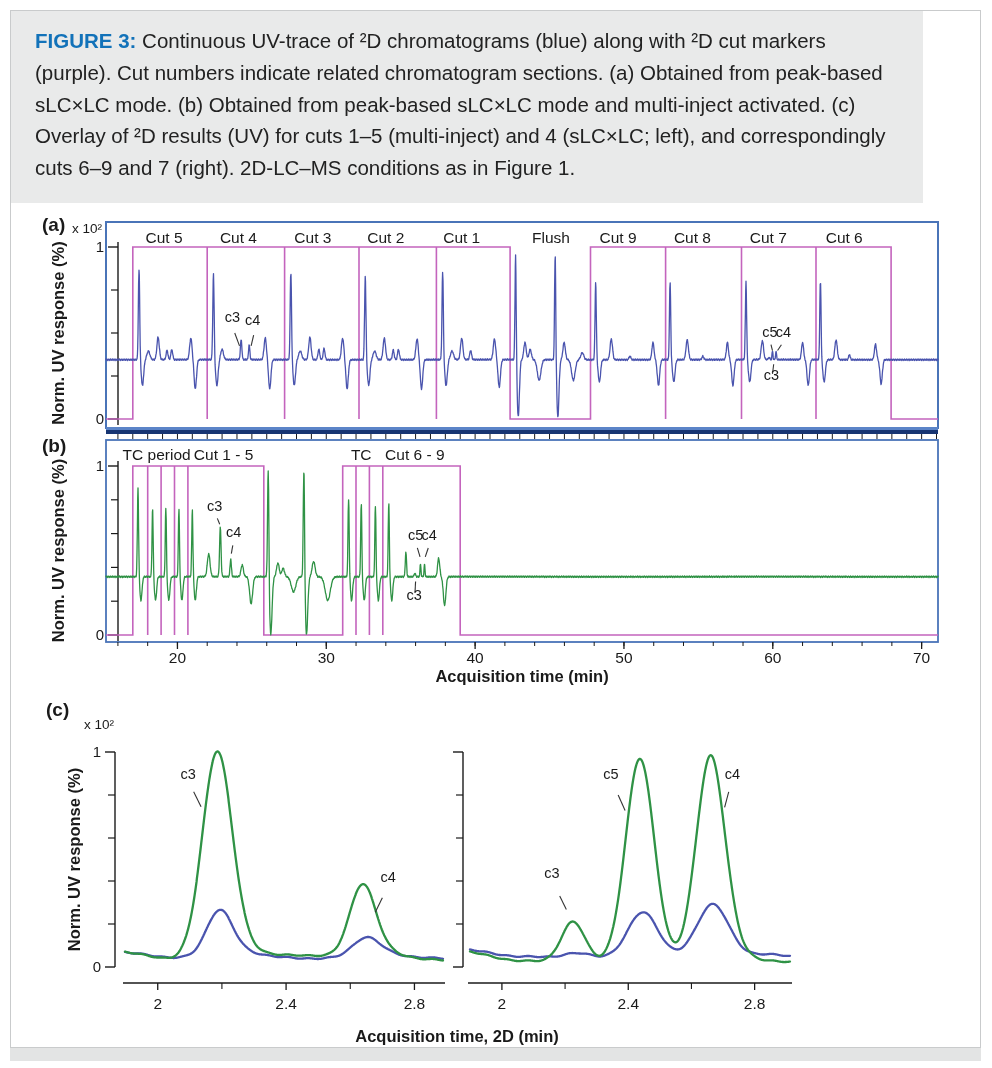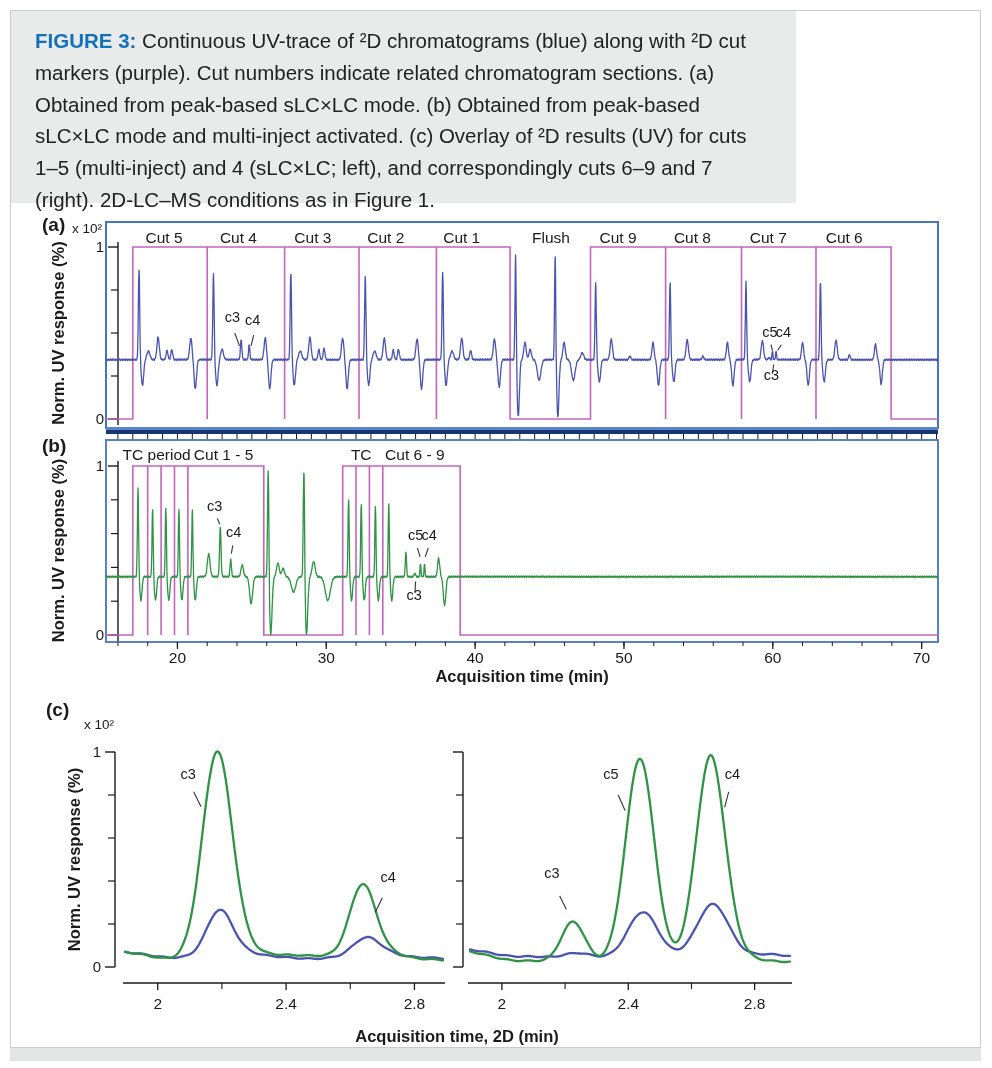--- a/index.html
+++ b/index.html
@@ -1,20 +1,20 @@
 <!DOCTYPE html>
 <html><head>
 <meta charset="utf-8">
 <style>
   html,body{margin:0;padding:0;}
   body{width:992px;height:1068px;background:#ffffff;position:relative;overflow:hidden;
        font-family:"Liberation Sans", sans-serif;}
   .card{position:absolute;left:10px;top:10px;width:971px;height:1038px;
         border:1px solid #c9cbcc;background:#ffffff;box-sizing:border-box;}
-  .caption{position:absolute;left:11px;top:11px;width:785px;height:192px;
+  .caption{position:absolute;left:11px;top:11px;width:912px;height:192px;
            background:#e9eaea;box-sizing:border-box;padding:14px 24px 0 24px;
            font-size:20.5px;line-height:1.55;color:#222;}
   .cap-label{font-weight:bold;color:#1272b9;}
   .strip{position:absolute;left:10px;top:1048px;width:971px;height:13px;background:#e3e4e4;}
   #chart-svg{position:absolute;left:0;top:0;width:992px;height:1068px;pointer-events:none;}
 </style>
 </head>
 <body>
 
 <div class="card"></div>

